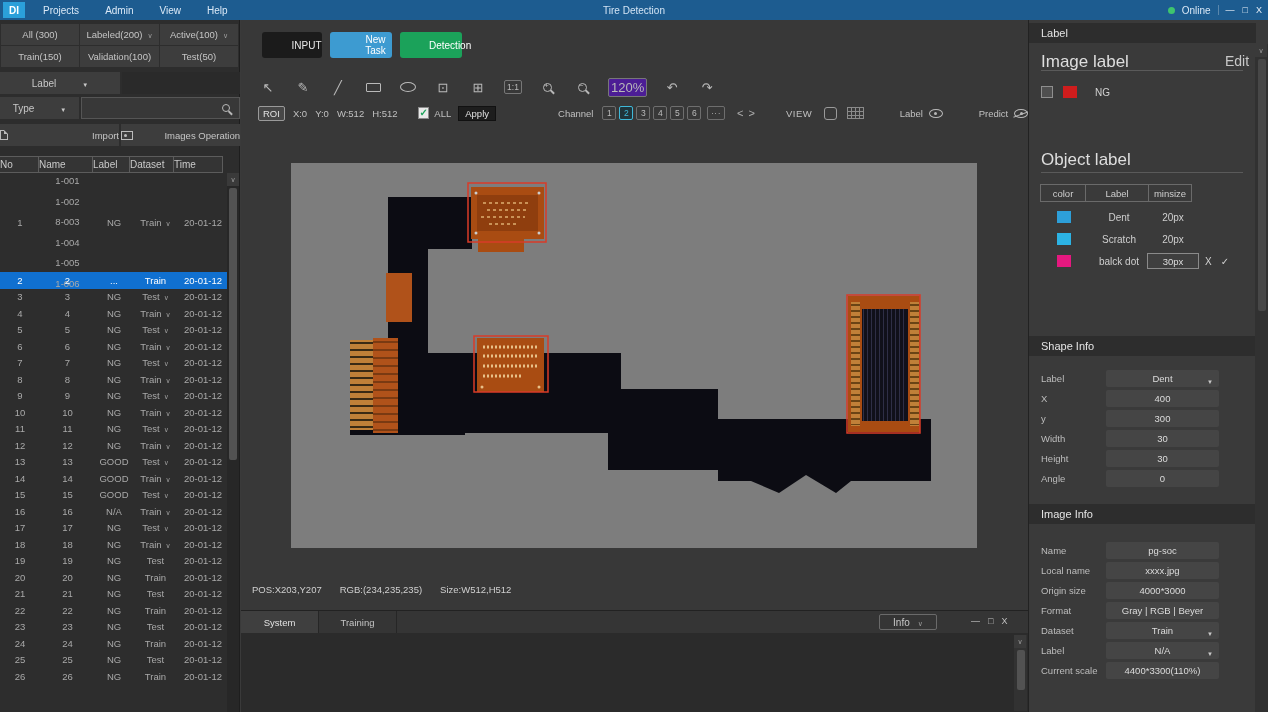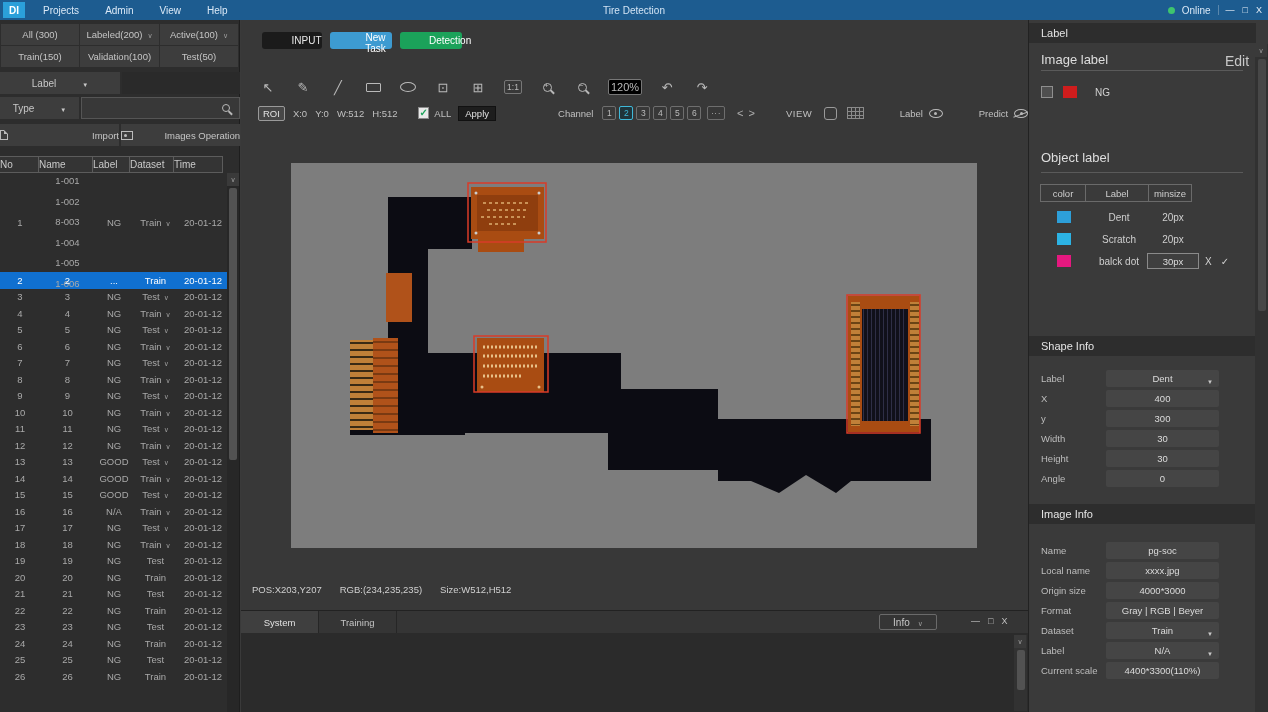--- a/index.html
+++ b/index.html
@@ -52,35 +52,35 @@
   .trow.sel{background:#1070d0;color:#fff;}
   .vscroll{position:absolute;top:153px;right:0;width:12px;height:539px;background:#272727;}
   .sb-btn{display:block;width:12px;height:13px;background:#3a3a3a;text-align:center;}
   .sb-btn::after{content:"\2228";font-size:7px;color:#9c9c9c;line-height:13px;}
   .sb-thumb{display:block;width:8px;margin:2px auto 0;background:#525252;border-radius:2px;}
   .vscroll .sb-thumb{height:272px;}
 
   
   #center{position:absolute;top:20px;left:241px;width:787px;height:692px;background:#383838;}
   .top-tabs{position:absolute;top:12px;left:21px;display:flex;gap:8px;}
-  .top-tabs button{height:17px;border:none;border-radius:3px;font-size:10px;cursor:default;padding-left:29px;}
+  .top-tabs button{height:26px;border:none;border-radius:3px;font-size:10px;cursor:default;padding-left:29px;}
   .tab-input{width:60px;background:#1b1b1b;color:#e8e8e8;}
   .tab-new{width:62px;background:#3d9bd1;color:#fff;}
   .tab-det{width:62px;background:#1ba25a;color:#fff;}
   #toolbar1{position:absolute;top:52px;left:17px;height:30px;display:flex;align-items:center;gap:15px;}
   .tool{min-width:20px;height:22px;display:flex;align-items:center;justify-content:center;color:#b9b9b9;cursor:default;}
   .tool .g{font-size:13px;}
   .shape-rect{width:15px;height:9px;border:1px solid #b9b9b9;border-radius:1px;display:inline-block;}
   .shape-ell{width:16px;height:10px;border:1px solid #b9b9b9;border-radius:50%;display:inline-block;}
   .tool .mag{width:9px;height:9px;margin-right:2px;}
   .mag.plus::before,.mag.minus::before{position:absolute;left:0.5px;top:-3px;font-size:8px;color:#b9b9b9;}
   .mag.plus::before{content:"+";}
   .mag.minus::before{content:"\2212";}
   .txt-ic{font-size:8.5px;border:1px solid #777;padding:1px 2px;border-radius:2px;}
-  .zl{font-size:11px;border:1px solid #777;padding:1px 2px;border-radius:2px;background:#000000;}
+  .zl{font-size:13px;border:1px solid #777;padding:1px 2px;border-radius:2px;background:#4c1d95;}
   #toolbar2{position:absolute;top:83px;left:0;width:787px;height:20px;display:flex;align-items:center;font-size:9.5px;color:#c0c0c0;}
   .roi-btn{margin-left:17px;border:1px solid #9a9a9a;background:#474747;color:#e0e0e0;padding:1px 4px;border-radius:2px;}
   .coord{margin-left:8px;color:#c0c0c0;}
   .cb{width:12px;height:12px;background:#e9e9e9;border:1px solid #8a8a8a;display:inline-block;position:relative;margin-left:20px;}
   .cb.checked::after{content:"\2713";position:absolute;left:1px;top:-1px;color:#1ba25a;font-size:10px;font-weight:bold;}
   .all-lab{margin-left:5px;}
   .apply{margin-left:7px;background:#1d1d1d;border:1px solid #111;color:#e0e0e0;font-size:9.5px;padding:1px 6px;cursor:default;}
   .ch-lab{margin-left:62px;}
   #channels{display:inline-flex;gap:3px;margin-left:9px;}
   .ch-btn{width:14px;height:14px;border:1px solid #6e6e6e;display:inline-flex;align-items:center;justify-content:center;font-size:8.5px;color:#bdbdbd;border-radius:2px;}
@@ -108,21 +108,21 @@
   #console-wc .wc-btn{color:#c0c0c0;}
   .console-scroll{position:absolute;right:1px;top:24px;width:13px;height:76px;background:#323232;}
   .console-scroll .sb-thumb{height:40px;}
 
   
   #rightpanel{position:absolute;top:20px;left:1028px;width:240px;height:692px;background:#3a3a3a;border-left:1px solid #222;}
   .rp-h{position:absolute;left:0;width:227px;height:20px;background:#2d2d2d;color:#e4e4e4;font-size:11px;line-height:20px;padding-left:12px;}
   #rp-h-label{top:3px;}
   #rp-h-shape{top:316px;}
   #rp-h-image{top:484px;}
-  .sec-title{position:absolute;left:12px;color:#dedede;font-size:13px;}
+  .sec-title{position:absolute;left:12px;color:#dedede;font-size:17px;}
   .edit-link{position:absolute;left:196px;color:#c8c8c8;font-size:14px;cursor:default;}
   .hr{position:absolute;left:12px;width:202px;border-top:1px solid #5a5a5a;}
   #il-items{position:absolute;top:60px;left:0;width:227px;}
   .il-row{display:flex;align-items:center;height:24px;padding-left:12px;gap:10px;}
   .cb2{width:12px;height:12px;border:1px solid #8f8f8f;background:#4f4f4f;position:relative;display:inline-block;}
   .cb2.on::after{content:"\2713";position:absolute;left:1.5px;top:-1px;font-size:9px;color:#e0e0e0;}
   .swatch{width:14px;height:12px;display:inline-block;}
   .il-lab{margin-left:8px;color:#d2d2d2;}
   #ol-head{position:absolute;top:164px;left:12px;display:flex;}
   .ol-th{height:18px;border:1px solid #6a6a6a;margin-left:-1px;display:flex;align-items:center;justify-content:center;color:#cfcfcf;font-size:9.5px;}

